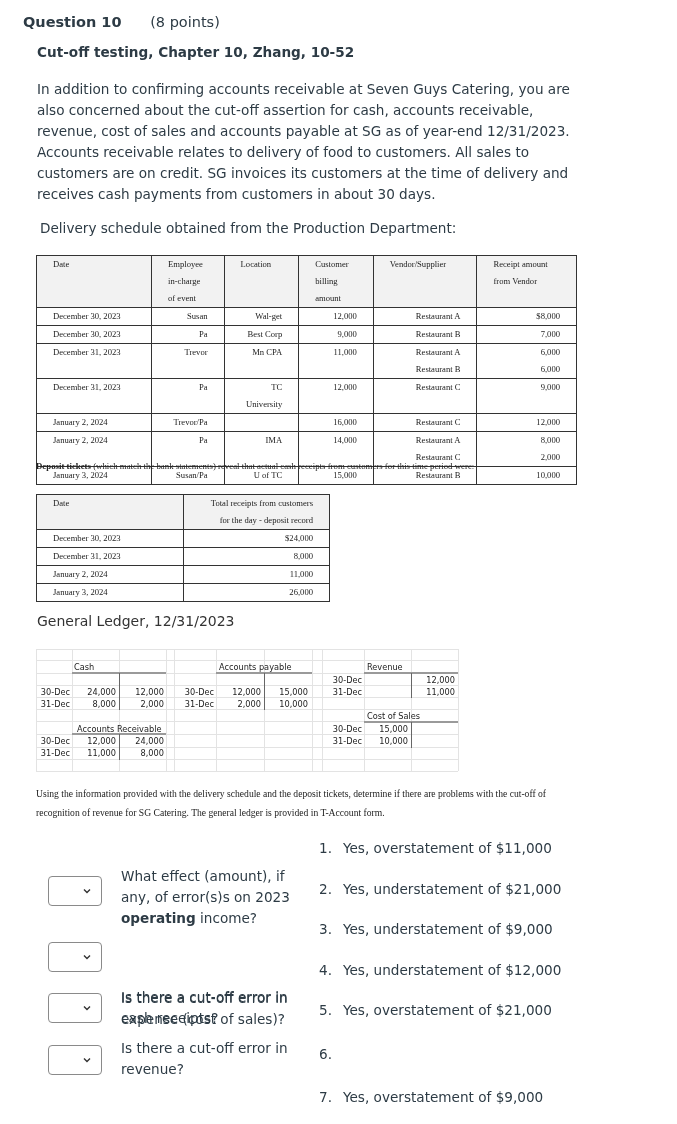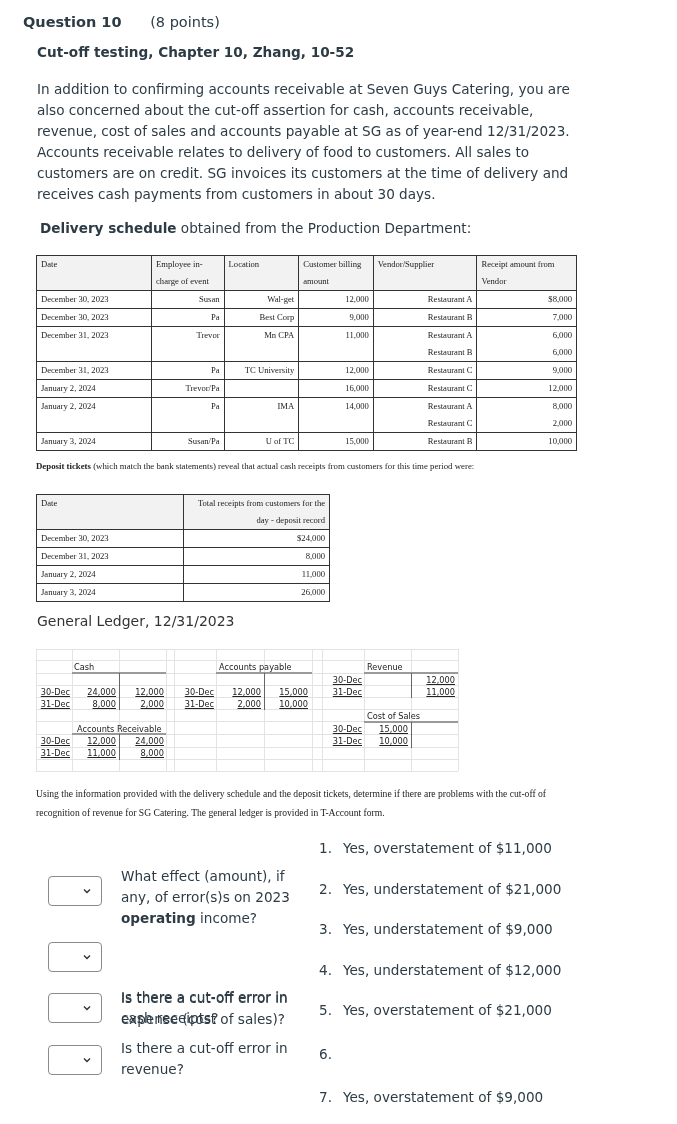--- a/index.html
+++ b/index.html
@@ -5,25 +5,25 @@
   html, body { margin: 0; padding: 0; background: #ffffff; }
   body { width: 677px; height: 1124px; position: relative; overflow: hidden;
          font-family: "DejaVu Sans", sans-serif; color: #2d3b45; }
   .abs { position: absolute; }
   .q-title { left: 23px; top: 14px; font-size: 14.5px; color: #2d3b45; }
   .q-title b { font-weight: bold; margin-top: 48px; }
   .q-title span.pts { font-weight: normal; margin-left: 24px; }
   .sub { left: 37px; top: 44px; font-size: 13.6px; font-weight: bold; }
   .intro { left: 37px; top: 79px; width: 545px; font-size: 13.6px; line-height: 21px; }
   .sched-label { left: 40px; top: 220px; font-size: 13.6px; }
-  .sched-label b { font-weight: bold; }
+  .sched-label b { font-weight: normal; }
 
   table.serif { border-collapse: collapse; font-family: "Liberation Serif", "DejaVu Serif", serif;
                 font-size: 8.6px; color: #222; }
-  table.serif td, table.serif th { border: 1px solid #333; padding: 0 4px; height: 17px; vertical-align: top; line-height: 17px; font-weight: normal; }
+  table.serif td, table.serif th { border: 1px solid #333; padding: 0 16px; height: 17px; vertical-align: top; line-height: 17px; font-weight: normal; }
   table.serif th { background: #f2f2f2; text-align: left; line-height: 17px; }
   table.serif td.r { text-align: right; }
   table.serif th.r { text-align: right; }
 
   #delivery { left: 36px; top: 255px; width: 541px; }
   #delivery col.c1 { width: 111px; }
   #delivery col.c2 { width: 70px; }
   #delivery col.c3 { width: 72px; }
   #delivery col.c4 { width: 72px; }
   #delivery col.c5 { width: 100px; }
@@ -36,21 +36,21 @@
   #deposits col.c1 { width: 148px; }
   #deposits col.c2 { width: 146px; }
 
   .gl-title { left: 37px; top: 613px; font-size: 14px; color: #333; }
 
   
   .grid { left: 36px; top: 649px; }
   .grid .vl { position: absolute; width: 1px; background: #e3e3e3; }
   .grid .hl { position: absolute; height: 1px; background: #e3e3e3; }
   .tcell { position: absolute; font-size: 8.2px; color: #222; line-height: 12px; white-space: nowrap; }
-  .tcell.r { text-align: right; text-decoration: underline; }
+  .tcell.r { text-align: right; }
   .tbar { position: absolute; height: 2px; background: #9a9a9a; }
   .tvert { position: absolute; width: 1px; background: #666; }
 
   .instr { left: 36px; top: 784px; width: 540px; font-family: "Liberation Serif", "DejaVu Serif", serif;
            font-size: 9.6px; line-height: 19px; color: #222; }
 
   .dd { position: absolute; left: 48px; width: 54px; height: 30px; border: 1px solid #8a8a8a;
         border-radius: 4px; background: #fff; box-sizing: border-box; cursor: pointer; }
   .dd .chev { position: absolute; left: 33px; top: 9px; width: 10px; height: 10px; }
   .qtext { position: absolute; left: 121px; width: 170px; font-size: 13.6px; line-height: 21px; color: #2d3b45; }

